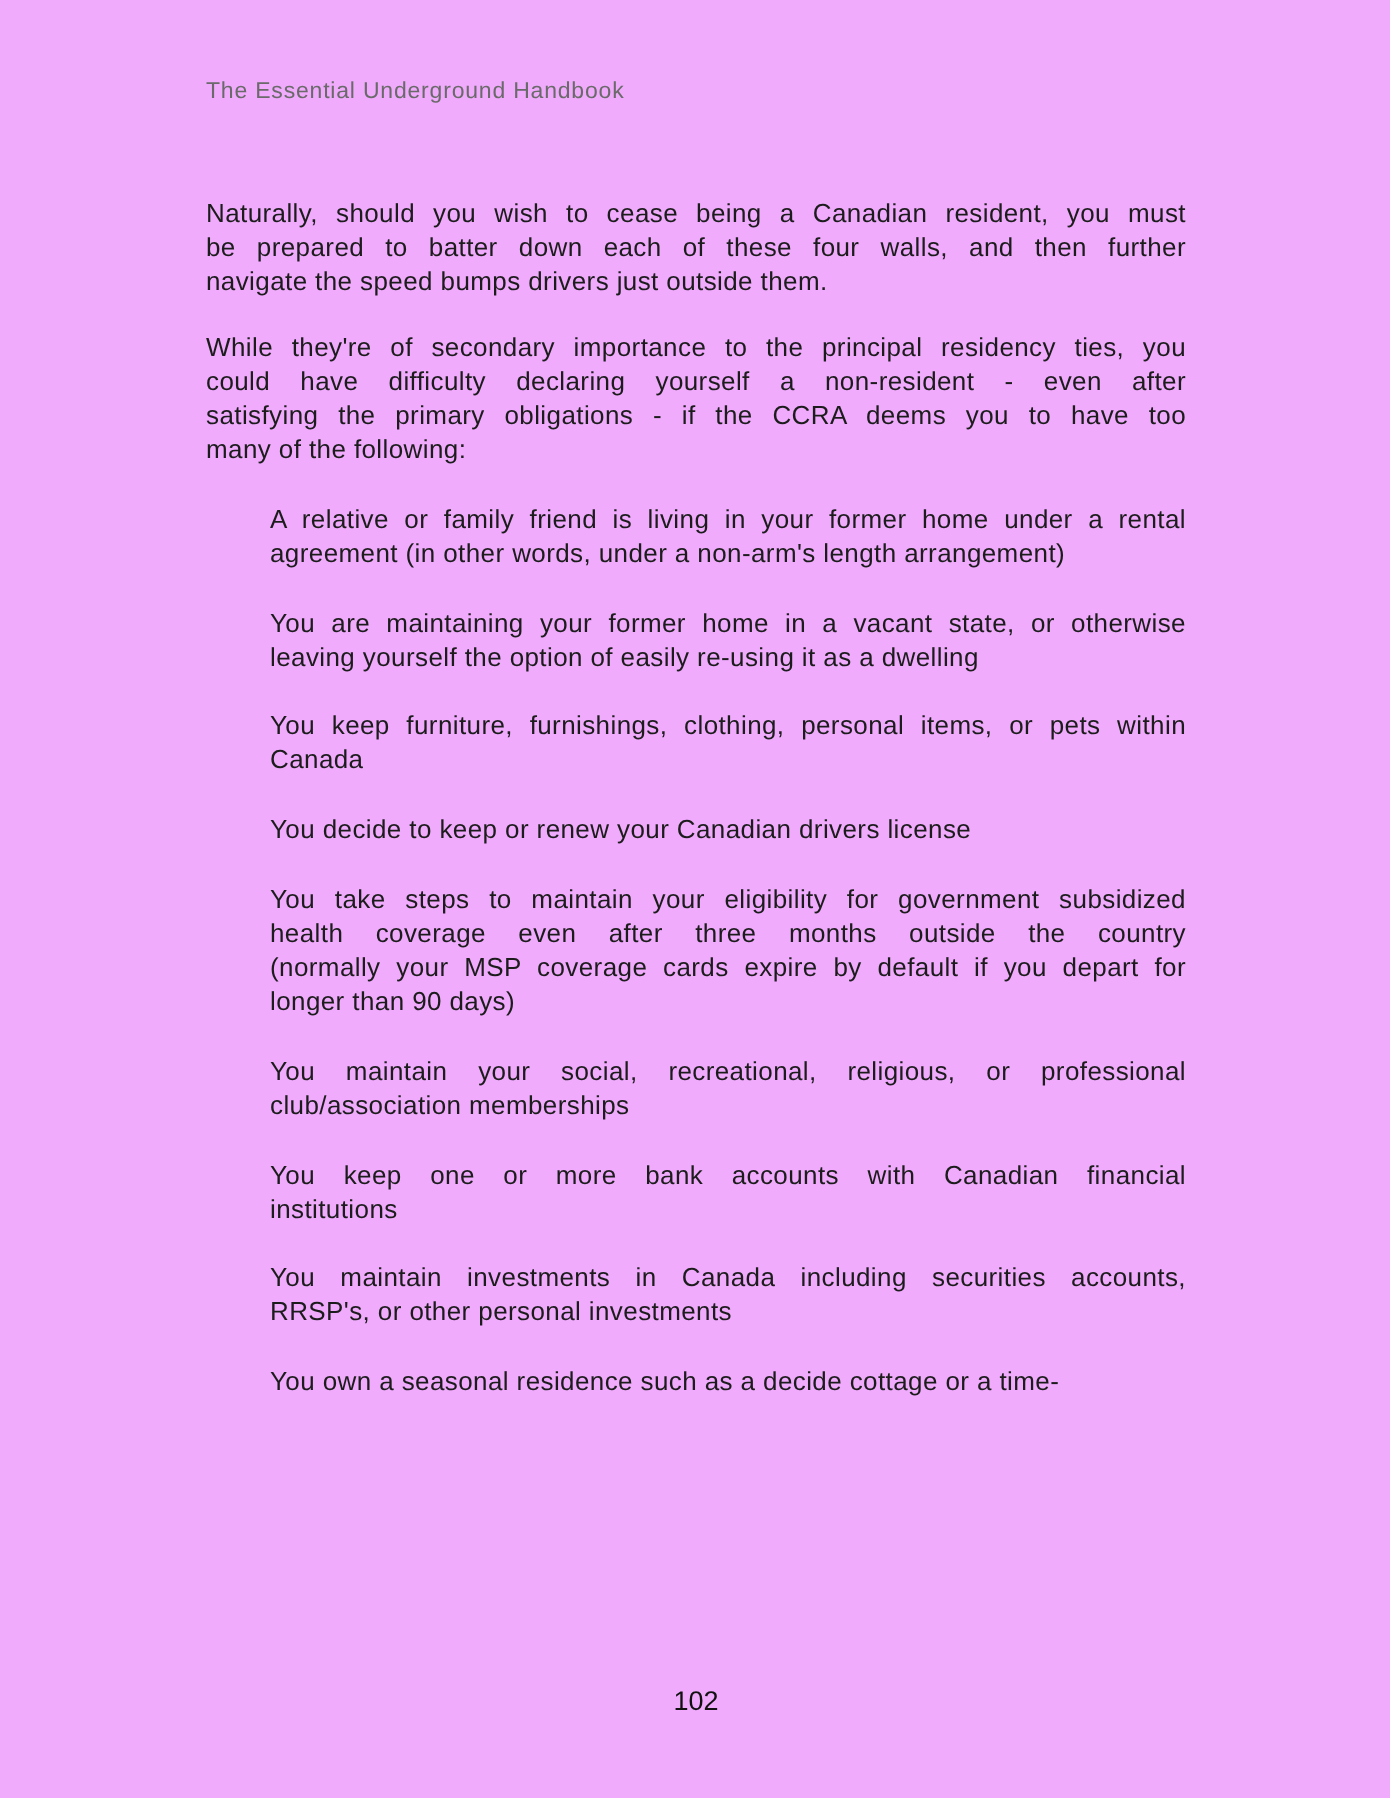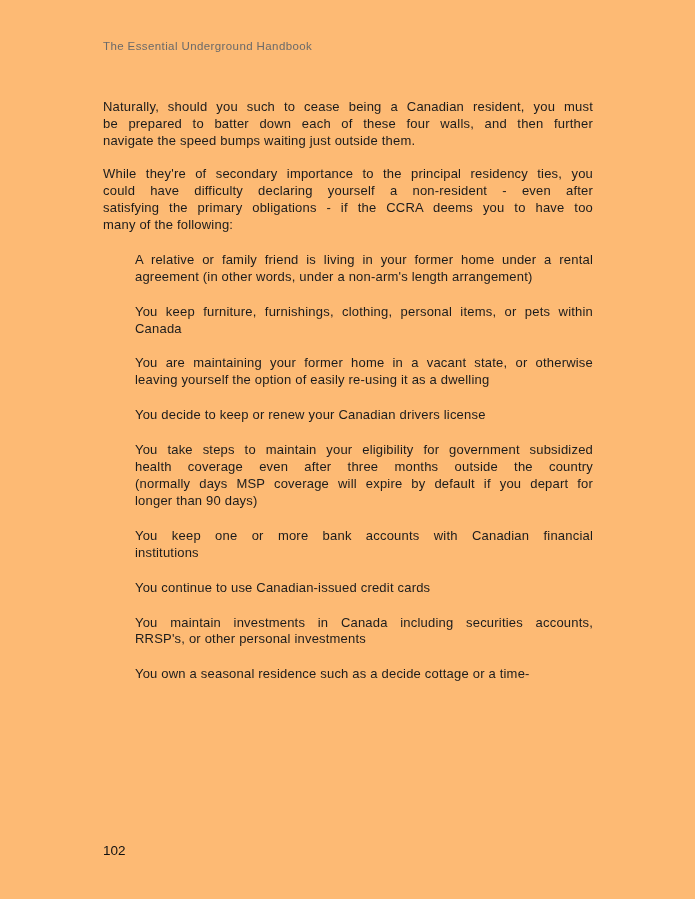--- a/index.html
+++ b/index.html
@@ -4,21 +4,21 @@
 <style>
   html, body {
     margin: 0;
     padding: 0;
     background: #ffffff;
   }
   .page {
     position: relative;
     width: 695px;
     height: 899px;
-    background: #fdba74;
+    background: #f0abfc;
     overflow: hidden;
     font-family: "Liberation Sans", "DejaVu Sans", sans-serif;
   }
   .running-header {
     position: absolute;
     left: 103px;
     top: 40px;
     width: 490px;
     font-size: 11.5px;
     letter-spacing: 0.4px;
@@ -49,71 +49,72 @@
     text-align-last: justify;
   }
   .line.last {
     text-align-last: left;
   }
   .page-number {
     position: absolute;
     left: 103px;
     top: 843px;
     width: 490px;
-    text-align: left;
+    text-align: center;
     font-size: 13.5px;
     letter-spacing: 0px;
     color: #111111;
   }
 </style>
 </head>
 <body>
 
 <div class="page">
   <div class="running-header">The Essential Underground Handbook</div>
 
   <div class="body-column">
       <div class="para">
-        <div class="line">Naturally, should you such to cease being a Canadian resident, you must</div>
+        <div class="line">Naturally, should you wish to cease being a Canadian resident, you must</div>
         <div class="line">be prepared to batter down each of these four walls, and then further</div>
-        <div class="line last">navigate the speed bumps waiting just outside them.</div>
+        <div class="line last">navigate the speed bumps drivers just outside them.</div>
       </div>
       <div class="para">
         <div class="line">While they're of secondary importance to the principal residency ties, you</div>
         <div class="line">could have difficulty declaring yourself a non-resident - even after</div>
         <div class="line">satisfying the primary obligations - if the CCRA deems you to have too</div>
         <div class="line last">many of the following:</div>
       </div>
       <div class="para indent">
         <div class="line">A relative or family friend is living in your former home under a rental</div>
         <div class="line last">agreement (in other words, under a non-arm's length arrangement)</div>
       </div>
       <div class="para indent">
+        <div class="line">You are maintaining your former home in a vacant state, or otherwise</div>
+        <div class="line last">leaving yourself the option of easily re-using it as a dwelling</div>
+      </div>
+      <div class="para indent">
         <div class="line">You keep furniture, furnishings, clothing, personal items, or pets within</div>
         <div class="line last">Canada</div>
-      </div>
-      <div class="para indent">
-        <div class="line">You are maintaining your former home in a vacant state, or otherwise</div>
-        <div class="line last">leaving yourself the option of easily re-using it as a dwelling</div>
       </div>
       <div class="para indent">
         <div class="line last">You decide to keep or renew your Canadian drivers license</div>
       </div>
       <div class="para indent">
         <div class="line">You take steps to maintain your eligibility for government subsidized</div>
         <div class="line">health coverage even after three months outside the country</div>
-        <div class="line">(normally days MSP coverage will expire by default if you depart for</div>
+        <div class="line">(normally your MSP coverage cards expire by default if you depart for</div>
         <div class="line last">longer than 90 days)</div>
+      </div>
+      <div class="para indent">
+        <div class="line">You maintain your social, recreational, religious, or professional</div>
+        <div class="line last">club/association memberships</div>
       </div>
       <div class="para indent">
         <div class="line">You keep one or more bank accounts with Canadian financial</div>
         <div class="line last">institutions</div>
-      </div>
-      <div class="para indent">
-        <div class="line last">You continue to use Canadian-issued credit cards</div>
       </div>
       <div class="para indent">
         <div class="line">You maintain investments in Canada including securities accounts,</div>
         <div class="line last">RRSP's, or other personal investments</div>
       </div>
       <div class="para indent">
         <div class="line last">You own a seasonal residence such as a decide cottage or a time-</div>
       </div>
     </div>
 

